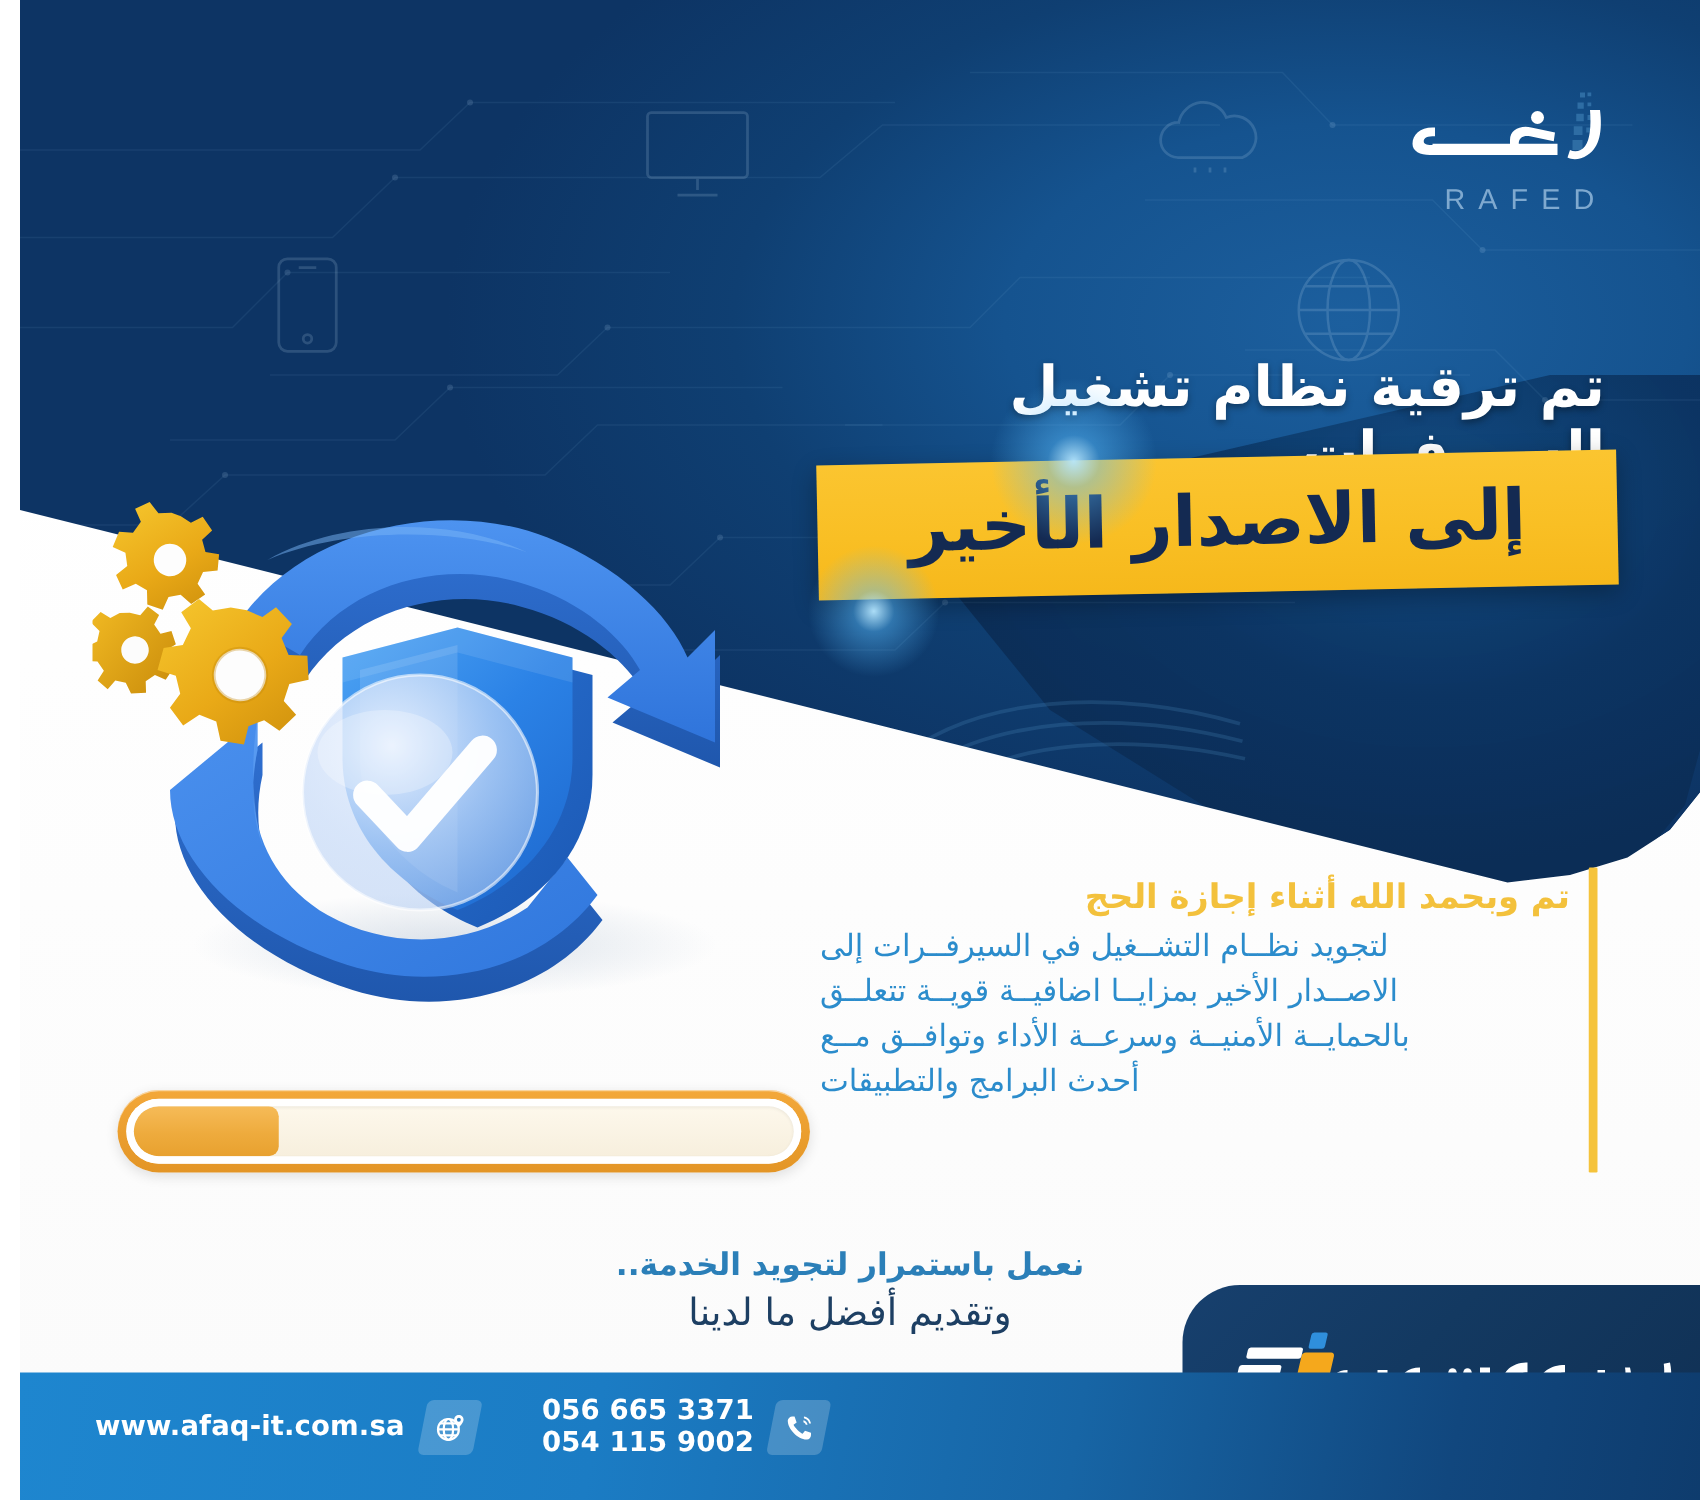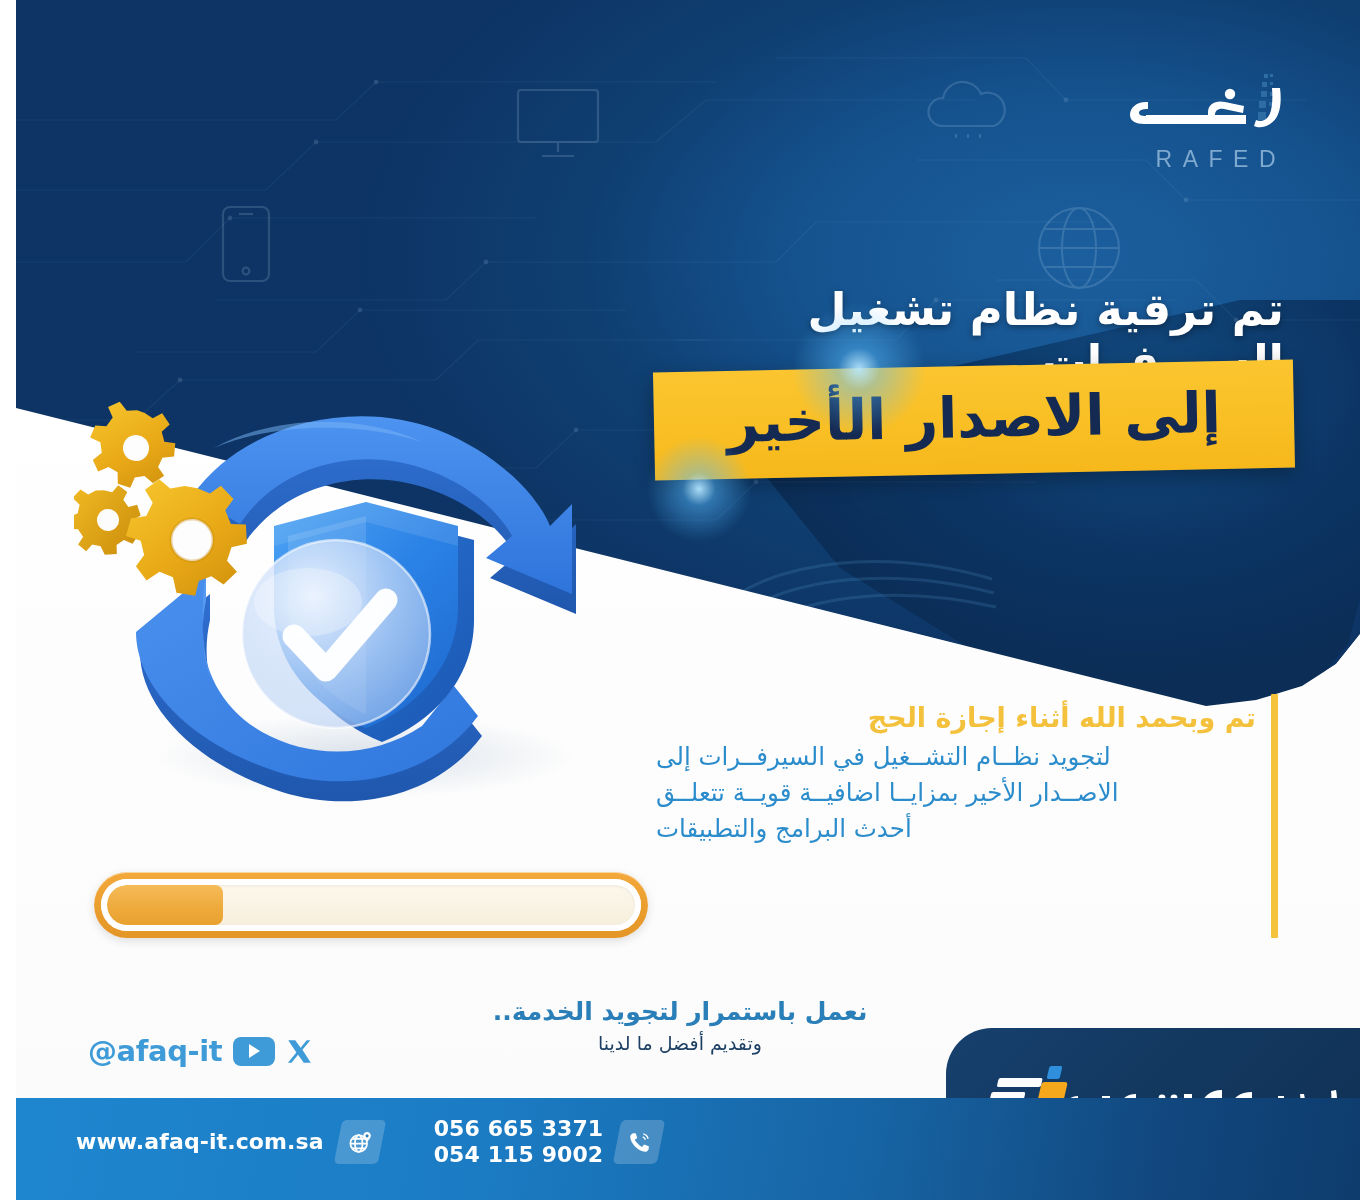--- a/index.html
+++ b/index.html
@@ -158,21 +158,21 @@
     text-align:justify; text-align-last:left;
   }
   .block-body span{ display:block; }
 
   
   .tag{
     position:absolute; right:390px; top:996px; width:580px;
     text-align:center; direction:rtl;
   }
   .tag-1{ font-size:25px; font-weight:700; color:#2b7fb8; line-height:1.3; }
-  .tag-2{ font-size:19px; color:#1d3f63; line-height:1.35; margin-top:2px; }
+  .tag-2{ font-size:30px; color:#1d3f63; line-height:1.35; margin-top:2px; }
 
   
   .social{
     position:absolute; left:72px; top:1034px;
     display:flex; align-items:center; gap:11px;
   }
   .ic-x{ width:27px; height:27px; }
   .ic-x svg{ width:100%; height:100%; display:block; }
   .ic-yt{
     width:42px; height:29px; border-radius:8px;
@@ -466,40 +466,30 @@
       </div>
     </div>
   </div>
 
   <div class="rule-y"></div>
   <div class="block">
     <div class="block-head">تم وبحمد الله أثناء إجازة الحج</div>
     <div class="block-body">
       <span>لتجويد نظــام التشــغيل في السيرفــرات إلى</span>
       <span>الاصــدار الأخير بمزايــا اضافيــة قويــة تتعلــق</span>
+      <span>بالحمايــة الأمنيــة وسرعــة الأداء وتوافــق مــع</span>
       <span>أحدث البرامج والتطبيقات</span>
     </div>
   </div>
 
   <div class="tag">
     <div class="tag-1">نعمل باستمرار لتجويد الخدمة..</div>
     <div class="tag-2">وتقديم أفضل ما لدينا</div>
   </div>
 
-  <div class="social">
-    <span class="ic-x">
-      <svg viewBox="0 0 24 24">
-          <path fill="#3e9bd8" d="M2 2 H8.2 L13 8.6 L18.4 2 H21.6 L14.6 10.5 L22 22 H15.8 L10.7 14.9 L4.9 22 H1.7 L9.2 12.9 Z"></path>
-        </svg>
-    </span>
-    <span class="ic-yt">
-        <i></i>
-      </span>
-    <span class="handle">@afaq-it</span>
-  </div>
 
   <div class="navy-panel">
     <div class="afaq">
       <svg viewBox="0 0 370 92">
 
         <g>
           <rect x="64" y="2" width="13" height="13" rx="2" fill="#2f8fdc" transform="skewX(-13)"></rect>
           <rect x="60" y="18" width="26" height="22" rx="3" fill="#f5a81c" transform="skewX(-13)"></rect>
           <g fill="#ffffff" transform="skewX(-13)">
             <rect x="16" y="14" width="44" height="9" rx="2"></rect>

